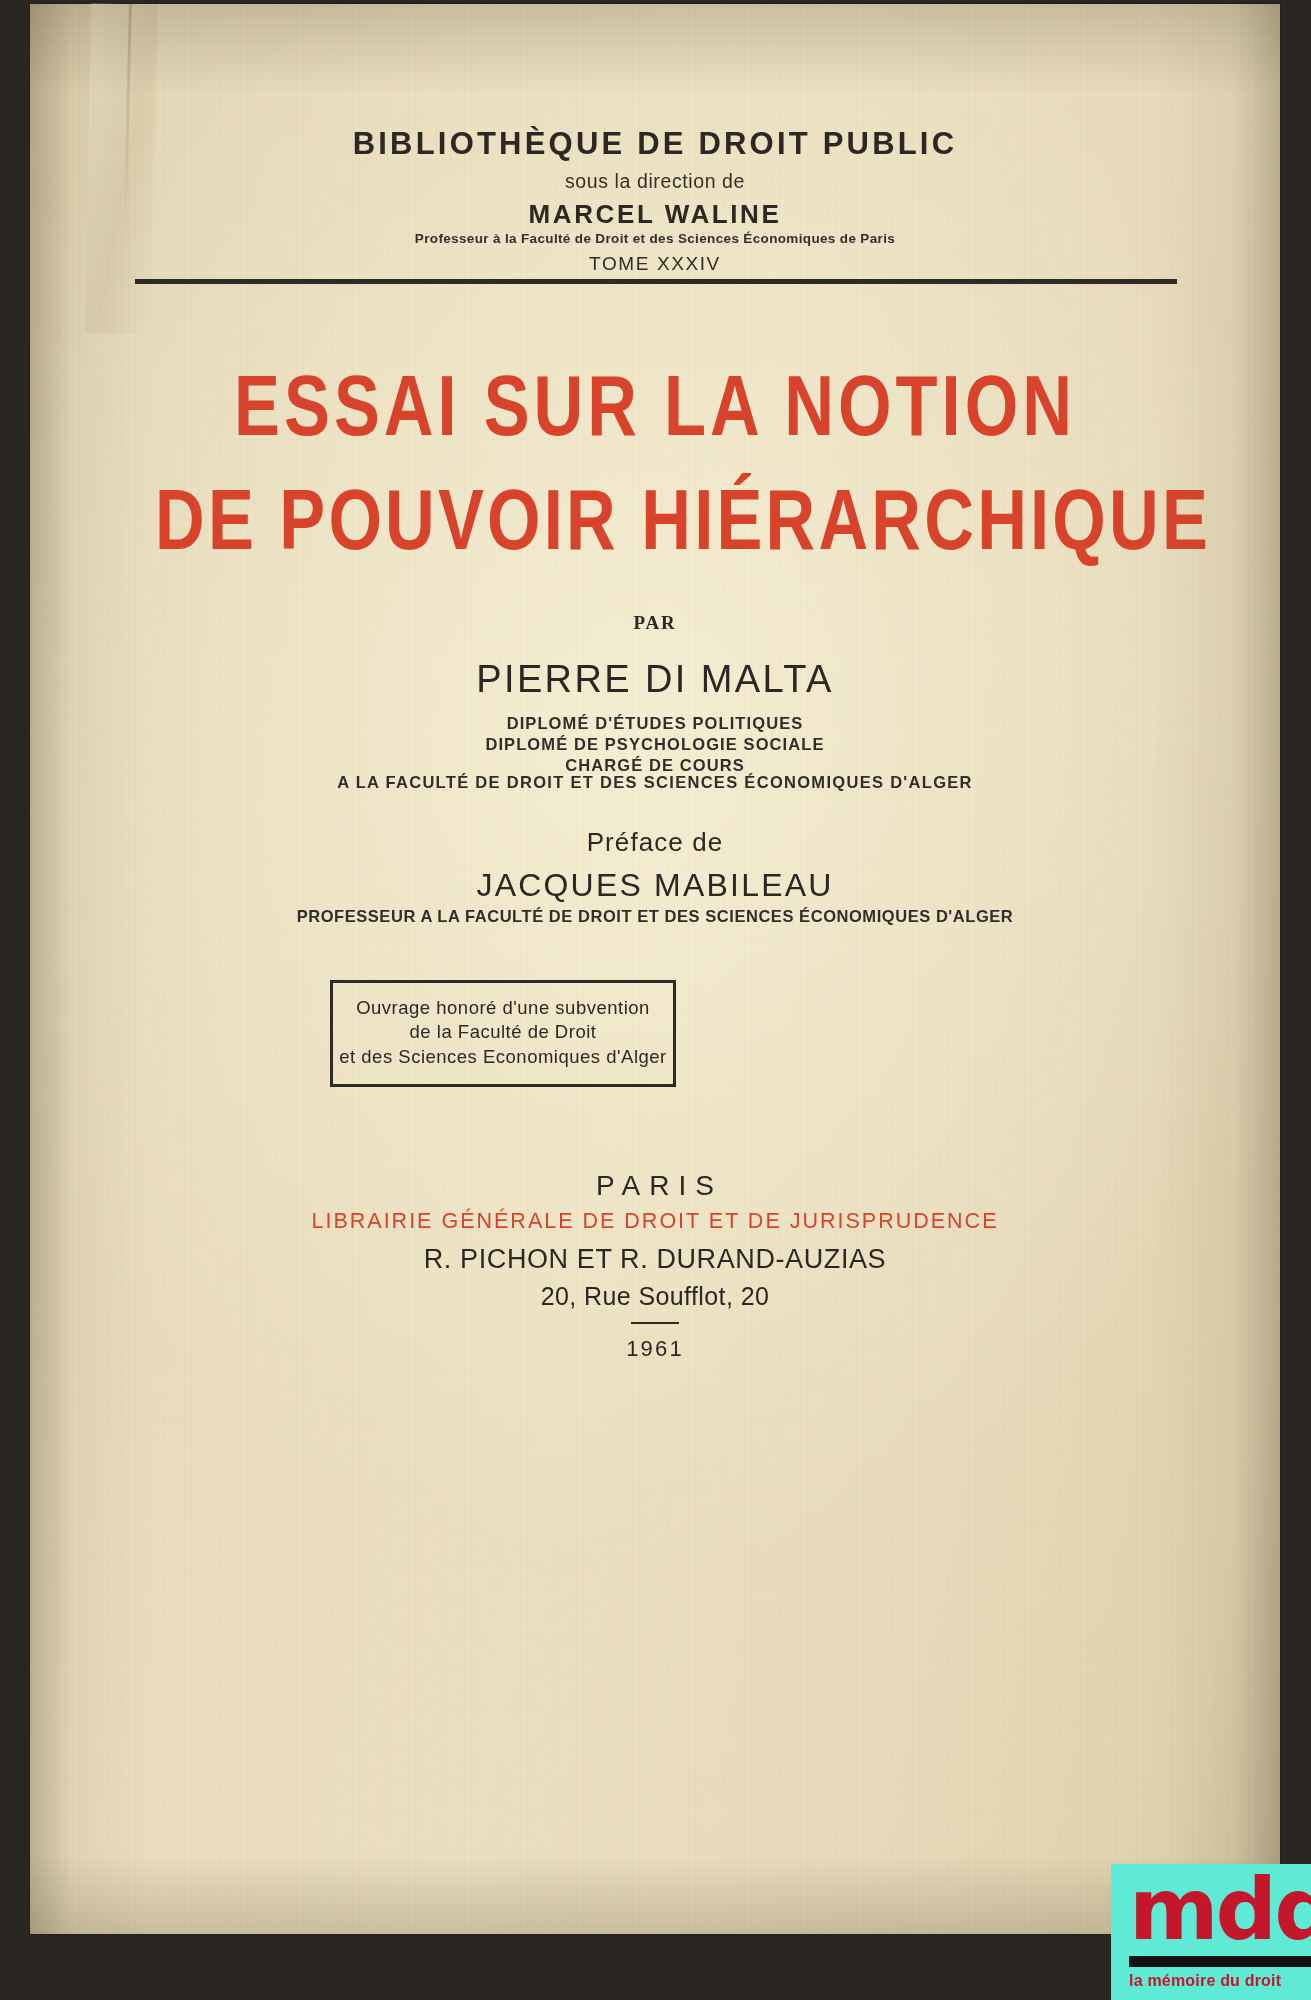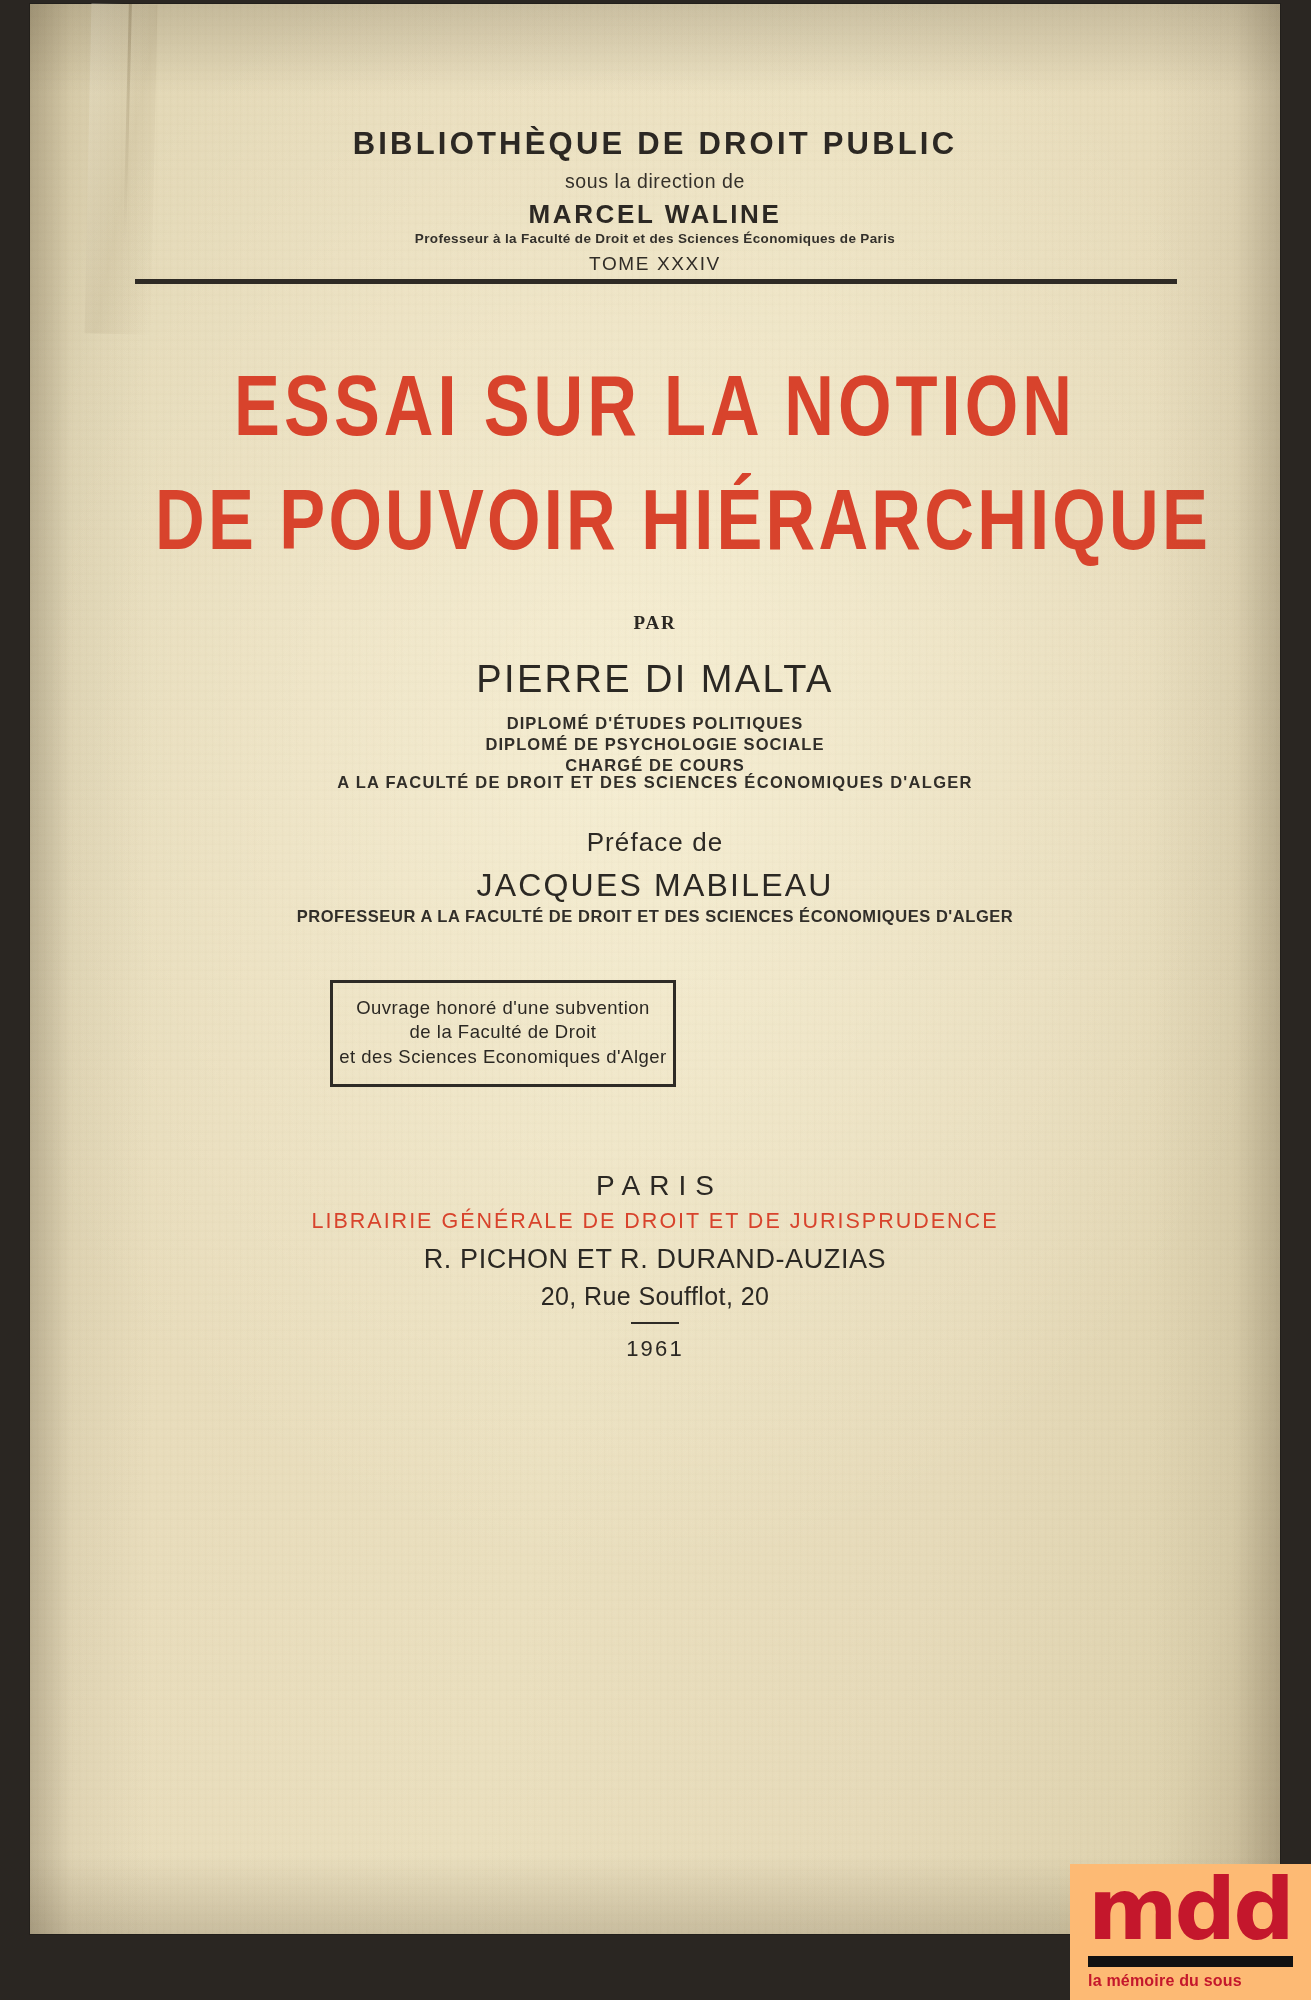--- a/index.html
+++ b/index.html
@@ -282,23 +282,23 @@
     font-weight: 400;
     letter-spacing: 2.2px;
     color: #2b2823;
   }
 
   
   #logo-block {
     position: absolute;
     right: 0;
     bottom: 0;
-    width: 241px;
+    width: 200px;
     height: 136px;
-    background: #fdba74;
+    background: #5eead4;
     margin-left: 39px;
   }
   .logo-mdd {
     position: absolute;
     left: 18px;
     top: 2px;
     font-size: 86px;
     line-height: 1;
     font-weight: 700;
     color: #c4172c;
@@ -371,16 +371,16 @@
       <div class="pub-year ctr">1961</div>
 
     </div>
 
     <div id="vignette"></div>
   </div>
 
   <div id="logo-block">
     <div class="logo-mdd">mdd</div>
     <div class="logo-bar"></div>
-    <div class="logo-tag">la mémoire du sous</div>
+    <div class="logo-tag">la mémoire du droit</div>
   </div>
 
 </div>
 
 </body></html>

